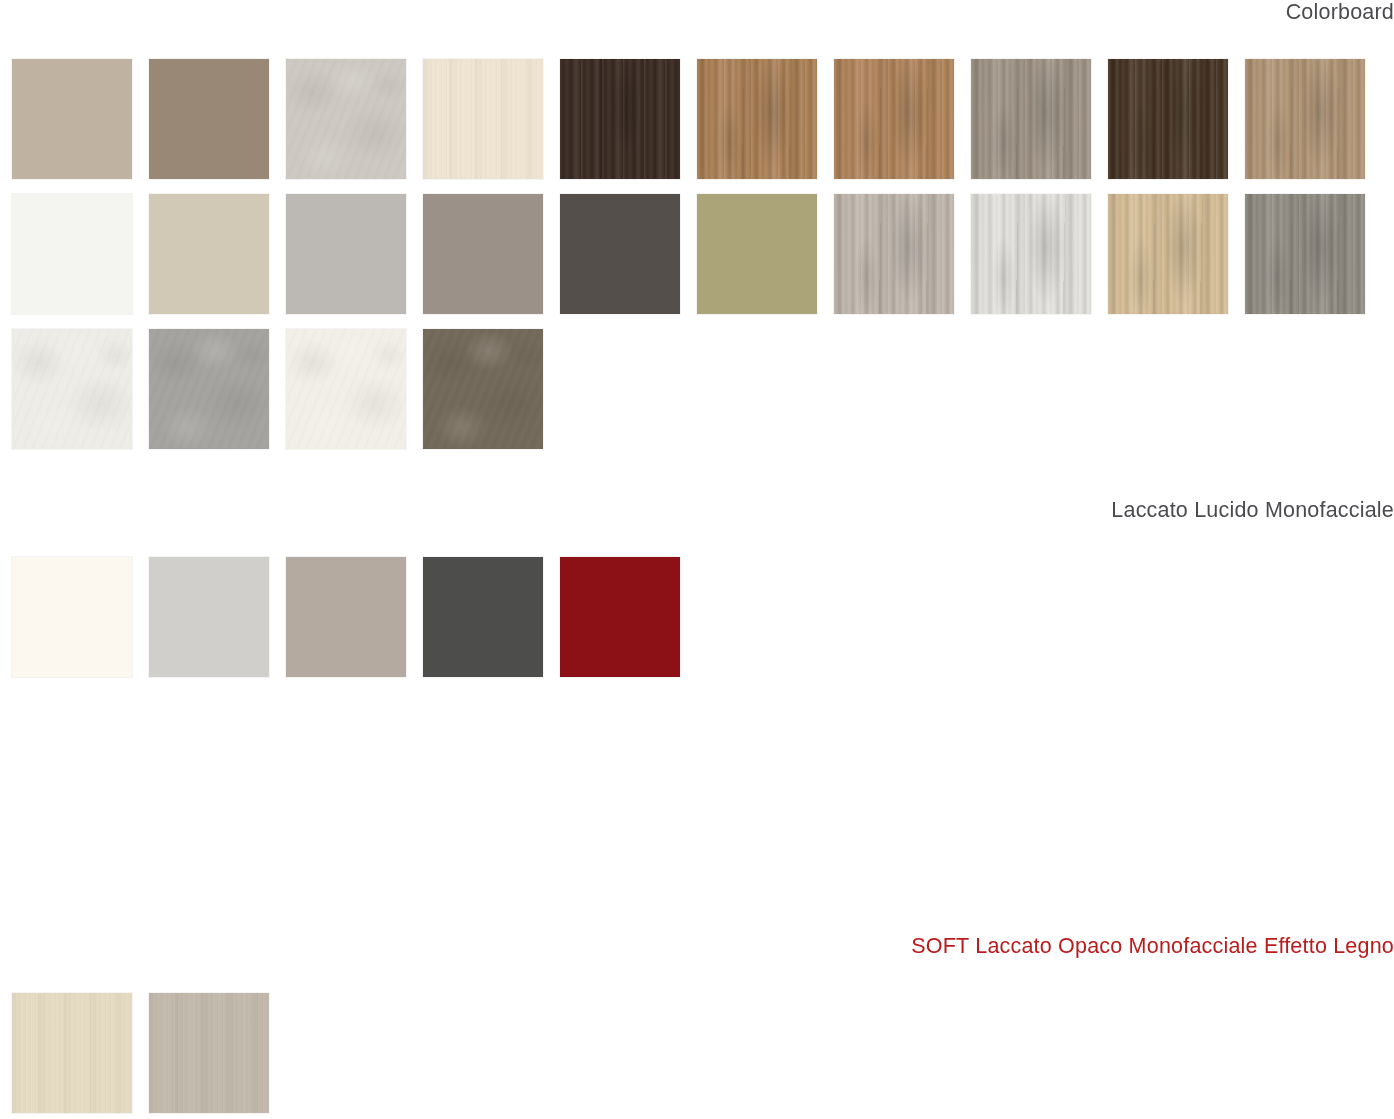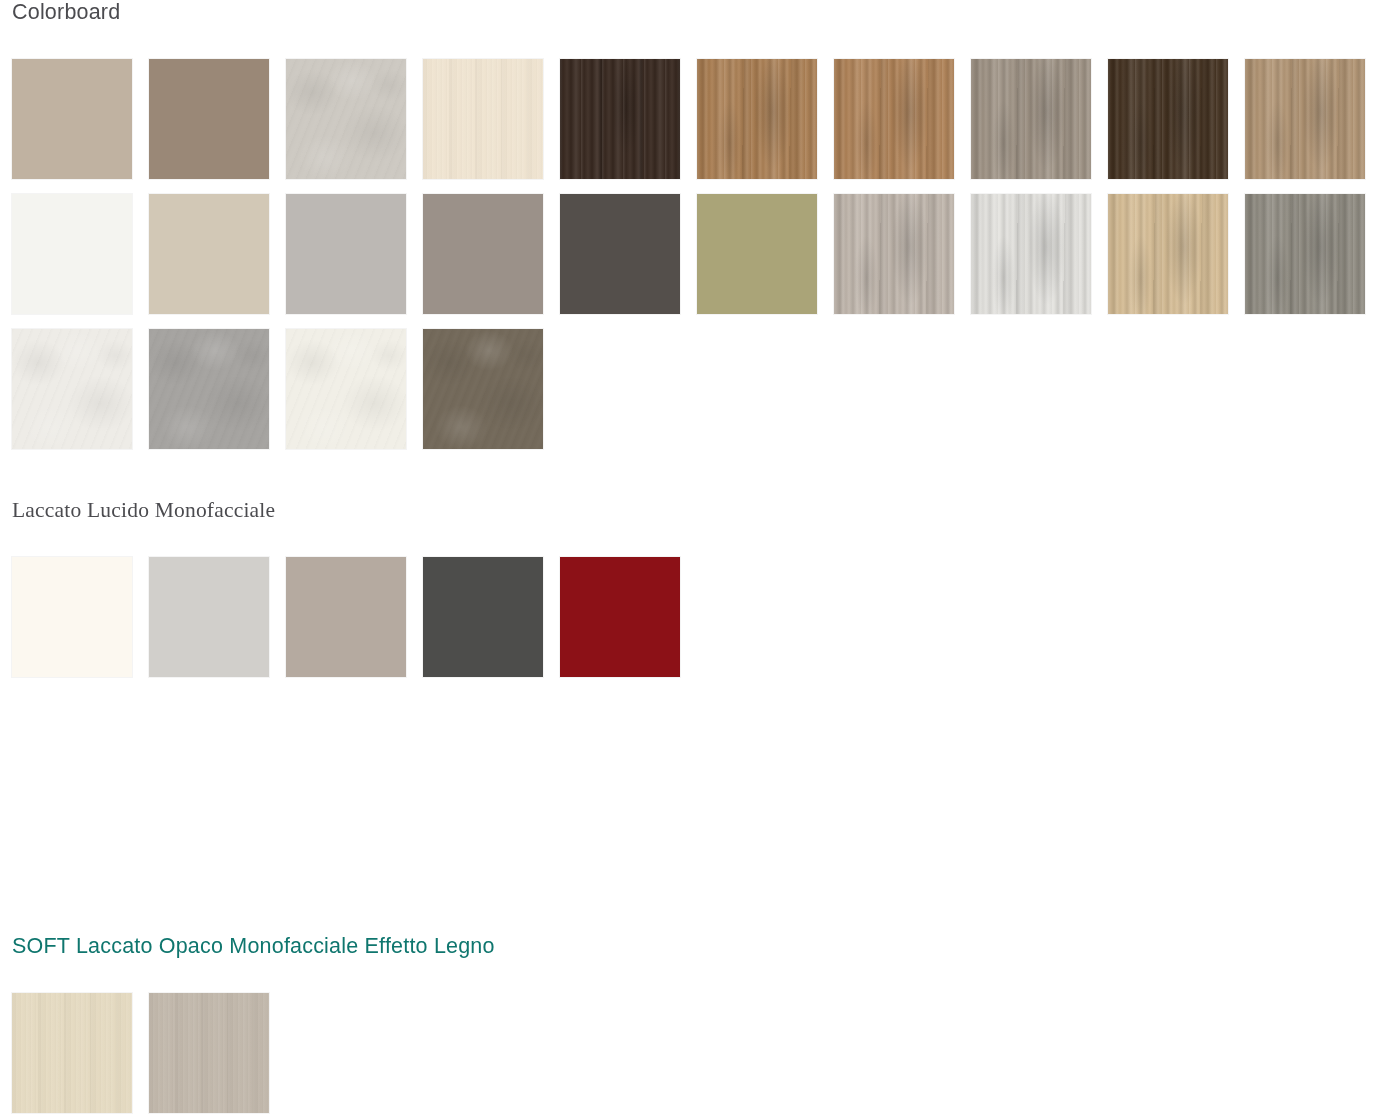--- a/index.html
+++ b/index.html
@@ -8,20 +8,21 @@
     height: 1119px;
     background: #ffffff;
     font-family: "Liberation Sans", sans-serif;
     overflow: hidden;
   }
   #board {
     position: relative;
     width: 1394px;
     height: 1119px;
     background: #ffffff;
+    text-align: right;
   }
   .section { position: absolute; left: 0; width: 1394px; }
   .section-title {
     font-family: "Liberation Sans", sans-serif;
     font-size: 21.5px;
     font-weight: 300;
     letter-spacing: 0.2px;
     color: #4b4b4f;
     padding-left: 12px;
     white-space: nowrap;
@@ -155,33 +156,33 @@
         </div>
         <div class="swatch-row">
           <div class="swatch tex-concrete" title="white-concrete" style="background-color: rgb(238, 236, 231);"></div>
           <div class="swatch tex-concrete" title="grey-concrete" style="background-color: rgb(165, 163, 160);"></div>
           <div class="swatch tex-concrete" title="ivory-concrete" style="background-color: rgb(241, 239, 231);"></div>
           <div class="swatch tex-concrete" title="dark-brown-concrete" style="background-color: rgb(115, 105, 90);"></div>
         </div>
       </div>
     </div>
     <div class="section" style="top: 498px;">
-      <div class="section-title" style="color: rgb(75, 75, 79); font-family: Liberation Serif, serif;">Laccato Lucido Monofacciale</div>
+      <div class="section-title" style="color: rgb(75, 75, 79);">Laccato Lucido Monofacciale</div>
       <div class="swatch-rows" style="margin-top: 34px;">
         <div class="swatch-row">
           <div class="swatch" title="glossy-cream-white" style="background-color: rgb(252, 248, 240);"></div>
           <div class="swatch" title="glossy-light-grey" style="background-color: rgb(209, 207, 203);"></div>
           <div class="swatch" title="glossy-taupe" style="background-color: rgb(181, 170, 160);"></div>
           <div class="swatch" title="glossy-dark-grey" style="background-color: rgb(77, 77, 75);"></div>
           <div class="swatch" title="glossy-deep-red" style="background-color: rgb(140, 17, 23);"></div>
         </div>
       </div>
     </div>
     <div class="section" style="top: 934px;">
-      <div class="section-title" style="color: #0f766e;">SOFT Laccato Opaco Monofacciale Effetto Legno</div>
+      <div class="section-title" style="color: #b91c1c;">SOFT Laccato Opaco Monofacciale Effetto Legno</div>
       <div class="swatch-rows" style="margin-top: 34px;">
         <div class="swatch-row">
           <div class="swatch tex-wood-fine" title="wood-effect-cream" style="background-color: rgb(231, 220, 194);"></div>
           <div class="swatch tex-wood-fine" title="wood-effect-grey-beige" style="background-color: rgb(194, 184, 171);"></div>
         </div>
       </div>
     </div>
   </div>
 
 </body></html>

